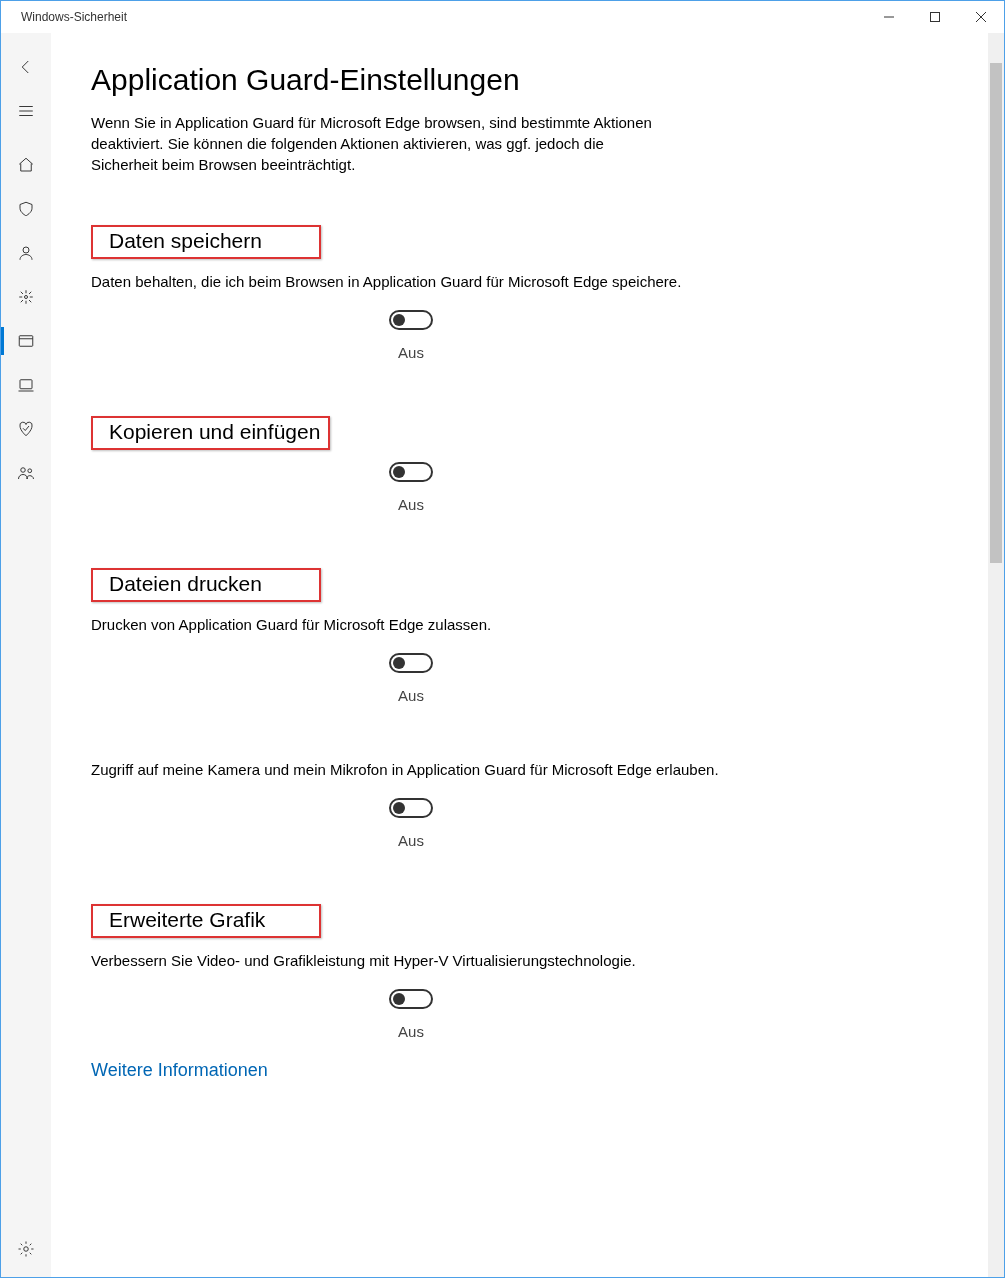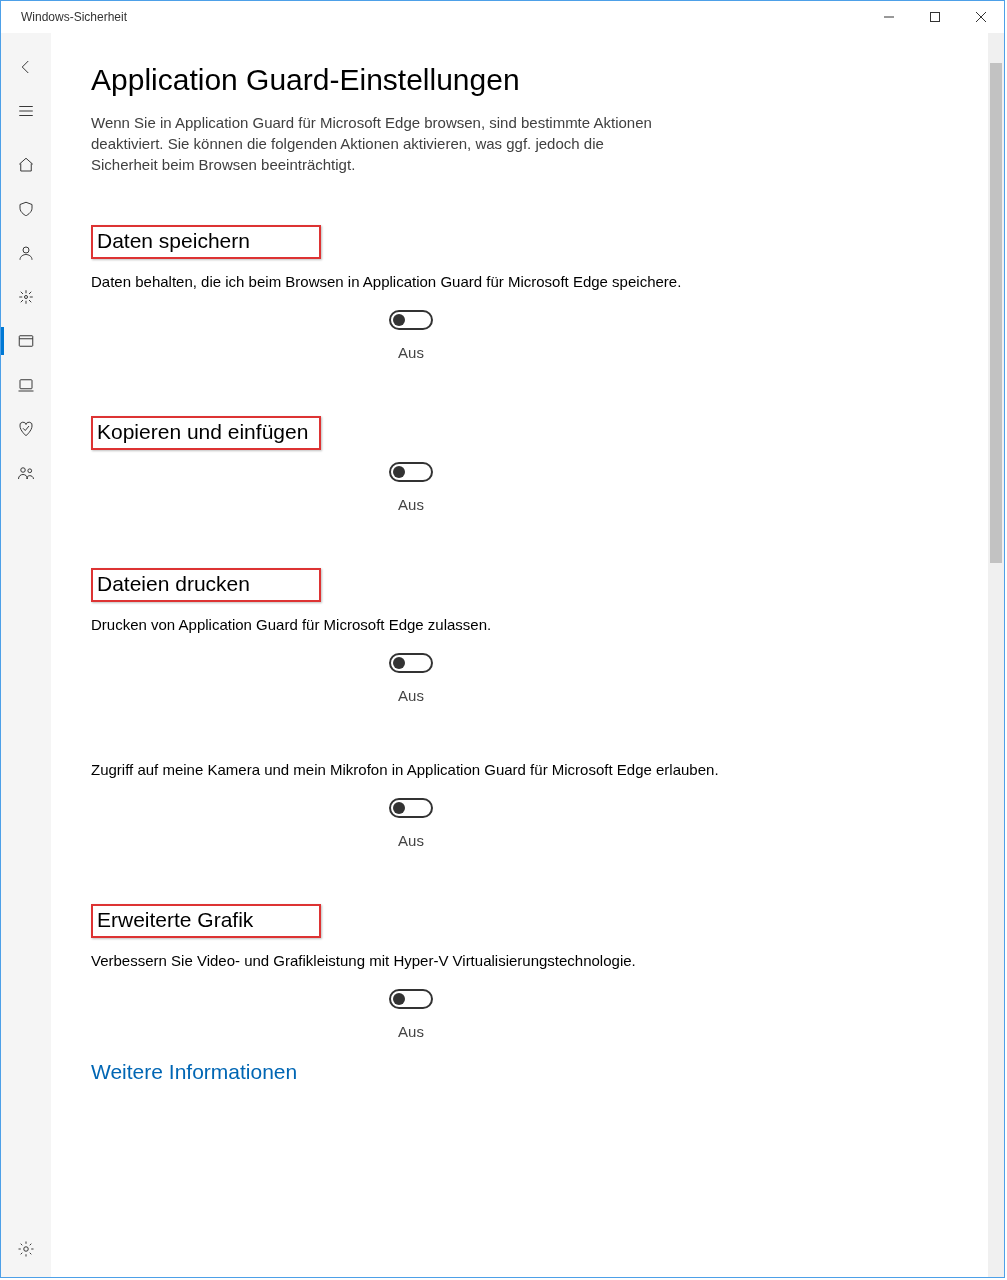--- a/index.html
+++ b/index.html
@@ -89,32 +89,32 @@
     overflow: hidden;
     position: relative;
   }
   .main h1 {
     font-weight: 400;
     font-size: 30px;
     margin: 0 0 14px 0;
   }
   .intro {
     font-size: 15px;
-    color: #404040;
+    color: #000000;
     line-height: 1.4;
     max-width: 580px;
     margin-bottom: 50px;
   }
   .section { margin-bottom: 55px; max-width: 640px; }
   .section h2 {
     display: inline-block;
     font-weight: 400;
     font-size: 21px;
     margin: 0 0 12px 0;
-    padding: 2px 8px 4px 4px;
+    padding: 2px 8px 4px 16px;
     border: 2px solid #d33;
     box-shadow: 1px 1px 2px rgba(0,0,0,.25);
     min-width: 230px;
     box-sizing: border-box;
   }
   .section p.desc {
     margin: 0 0 18px 0;
     font-size: 15px;
     color: #000000;
     line-height: 1.4;
@@ -134,21 +134,21 @@
     left: 2px;
     top: 2px;
     width: 12px;
     height: 12px;
     border-radius: 50%;
     background: #333;
   }
   .toggle-label { font-size: 15px; color: #444; }
   .link {
     color: #0066b4;
-    font-size: 21px;
+    font-size: 18px;
     text-decoration: none;
     display: inline-block;
   }
   .scrollbar {
     width: 16px;
     background: #f0f0f0;
     position: relative;
   }
   .scrollbar .thumb {
     position: absolute;

